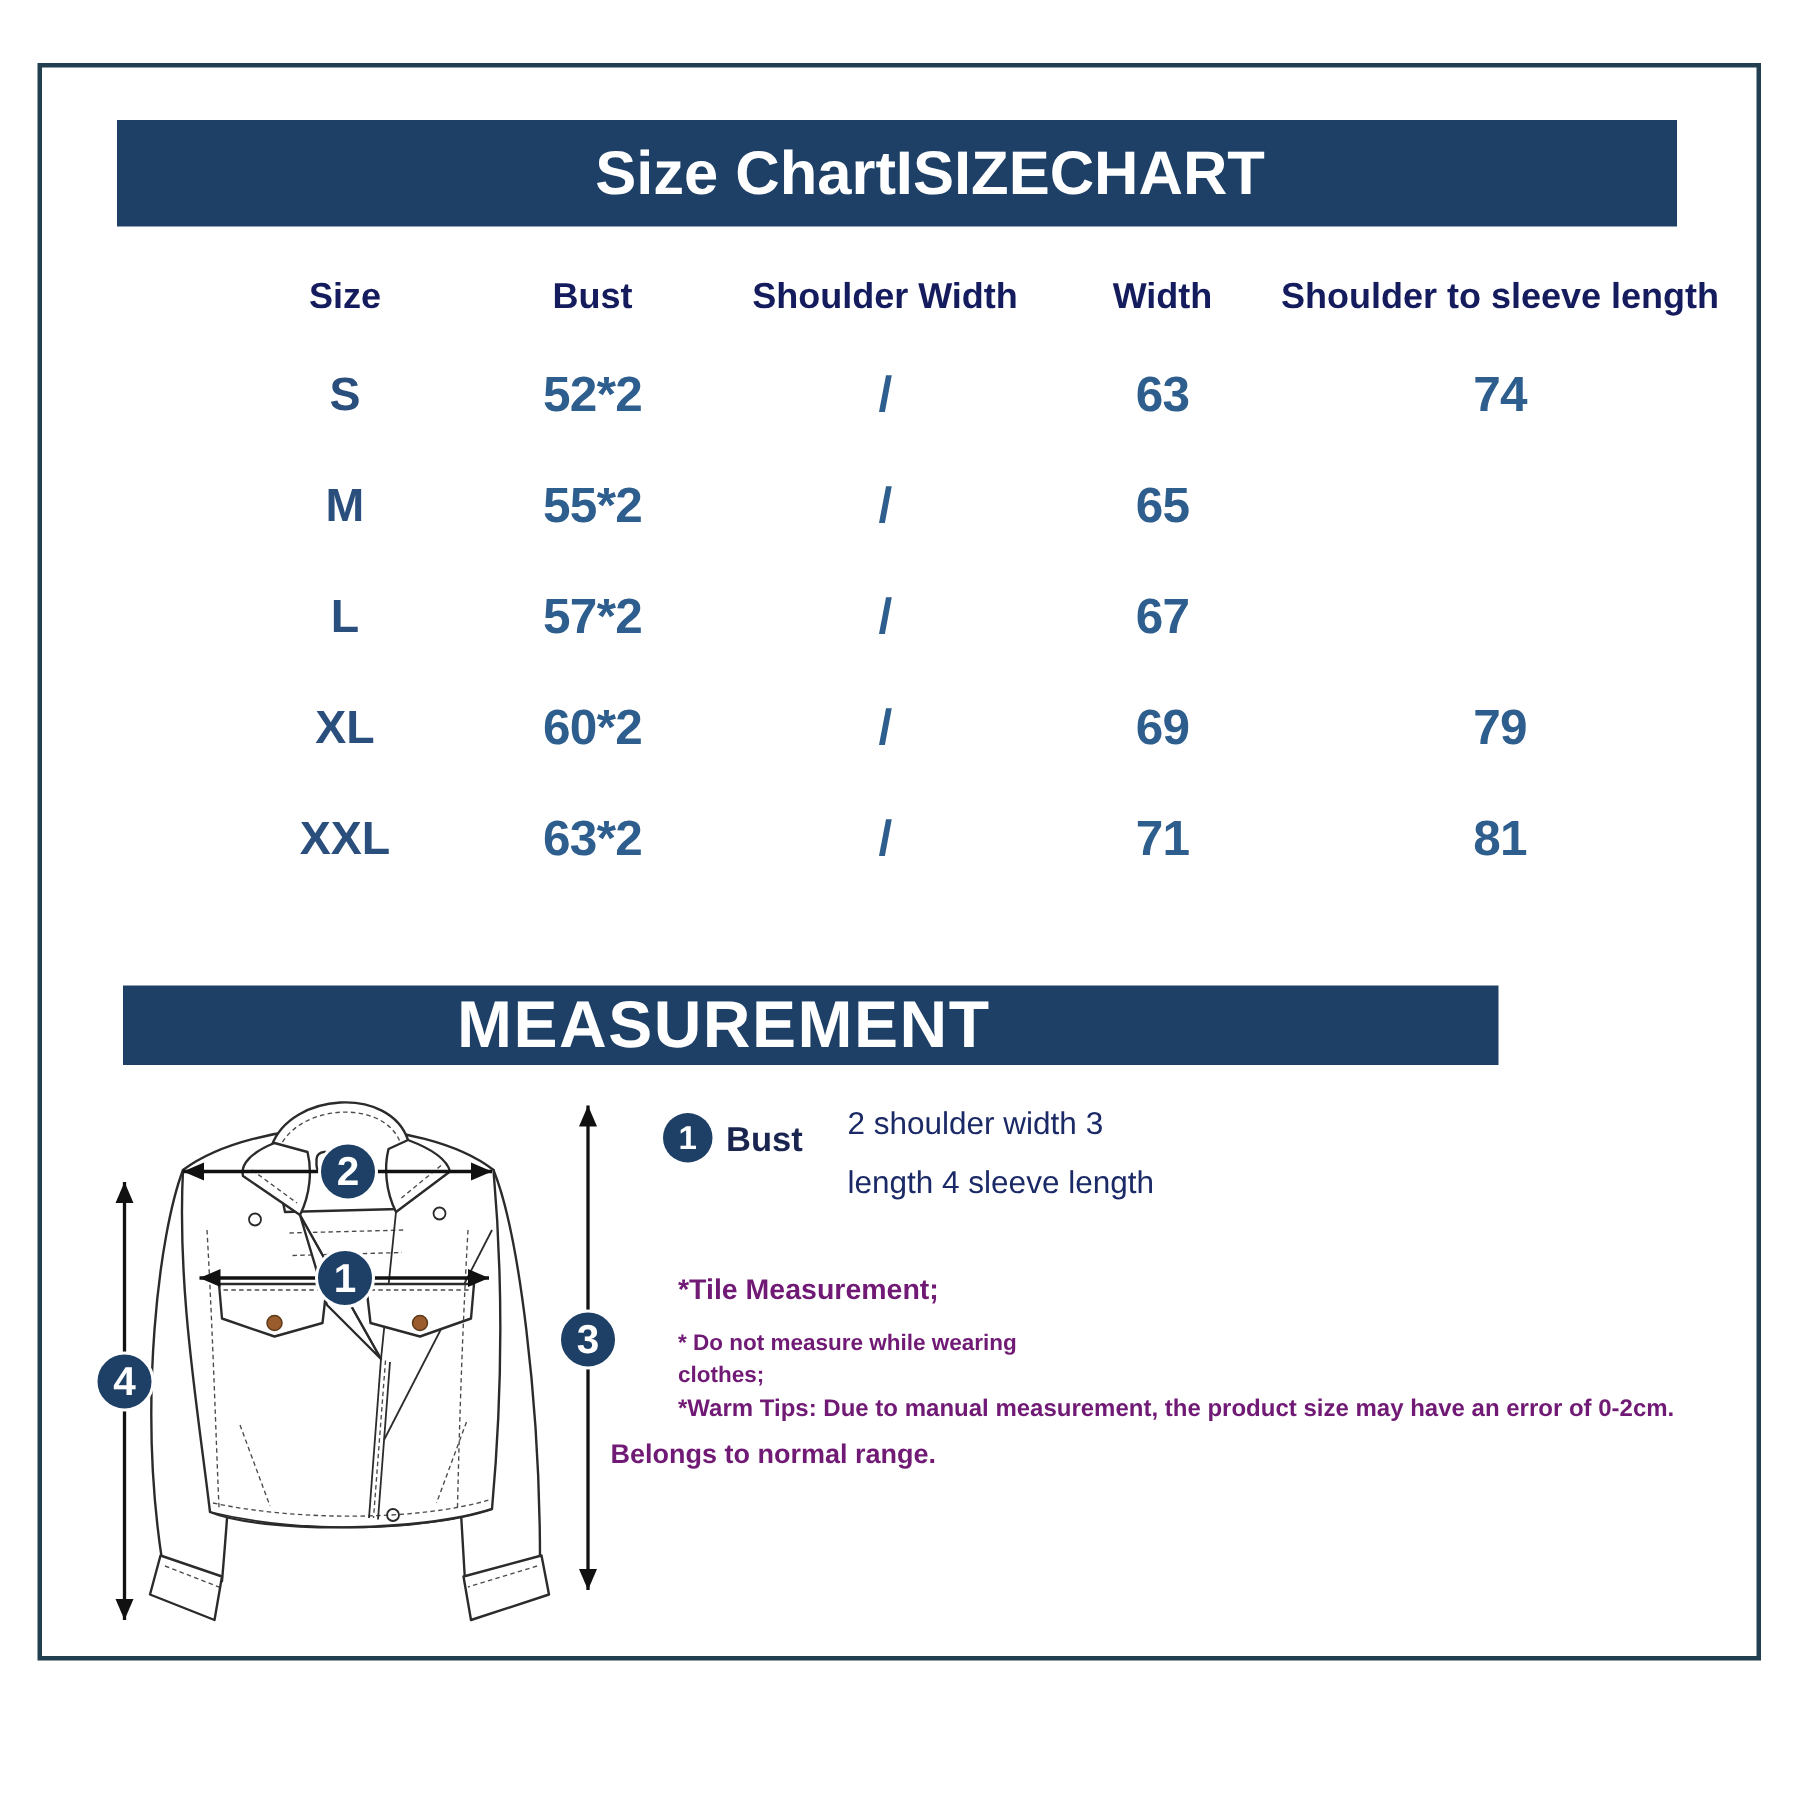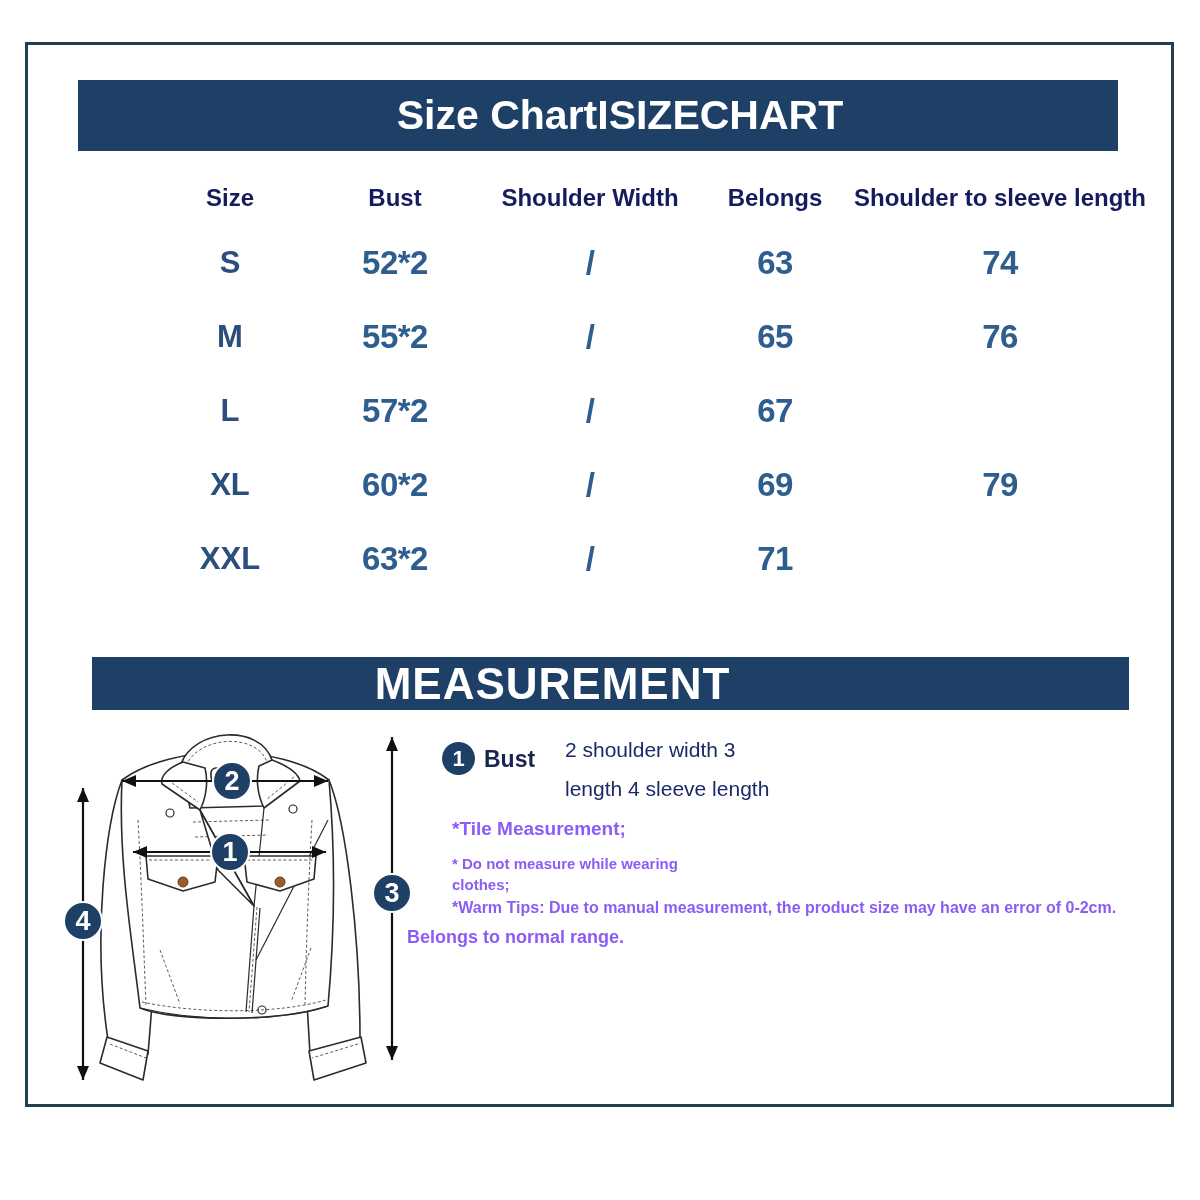--- a/index.html
+++ b/index.html
@@ -6,38 +6,38 @@
   .canvas{position:relative;width:1200px;height:1200px;background:#ffffff;overflow:hidden;
           font-family:"Liberation Sans",sans-serif;border-radius:15px;}
   
   .frame{position:absolute;left:25px;top:42px;width:1149px;height:1065px;
          border:3px solid #223e4f;box-sizing:border-box;}
   
   .bar{position:absolute;background:#1e4067;color:#ffffff;font-weight:bold;
        display:flex;align-items:center;justify-content:center;}
   .bar.title-bar{left:78px;top:80px;width:1040px;height:71px;font-size:41px;}
   .bar.title-bar .bar-text{transform:translateX(22px);}
-  .bar.measure-bar{left:92px;top:657px;width:1037px;height:53px;font-size:44px;letter-spacing:1px;}
+  .bar.measure-bar{left:82px;top:657px;width:917px;height:53px;font-size:44px;letter-spacing:1px;}
   .bar.measure-bar .bar-text{transform:translateX(-58px);}
   
   .size-table{position:absolute;left:150px;top:170px;width:1000px;}
   .trow{display:grid;grid-template-columns:16% 17% 22% 15% 30%;height:74px;}
   .trow.thead{height:56px;}
   .tcell{display:flex;align-items:center;justify-content:center;white-space:nowrap;}
   .thead .tcell{font-weight:bold;font-size:24px;color:#151c5e;}
   .size-cell{font-weight:bold;font-size:31px;color:#2b4f7d;}
   .val-cell{font-weight:bold;font-size:33px;color:#2e5e8e;letter-spacing:-0.5px;}
   
   .legend-badge{position:absolute;left:442px;top:742px;width:33px;height:33px;border-radius:50%;
                 background:#1e4067;color:#fff;font-weight:bold;font-size:22px;
                 display:flex;align-items:center;justify-content:center;}
   .legend-bust{position:absolute;left:484px;top:746px;font-weight:bold;font-size:23px;color:#19244f;}
   .legend-big{position:absolute;left:565px;top:730px;font-weight:normal;font-size:21px;
               line-height:39px;color:#1b2a66;}
-  .note{position:absolute;font-weight:bold;color:#8b5cf6;white-space:nowrap;}
+  .note{position:absolute;font-weight:bold;color:#701a75;white-space:nowrap;margin-top:32px;}
   .note.tile{left:452px;top:818px;font-size:19px;}
   .note.wear1{left:452px;top:855px;font-size:15px;}
   .note.wear2{left:452px;top:876px;font-size:15px;}
   .note.warm{left:452px;top:899px;font-size:16px;}
   .note.range{left:407px;top:927px;font-size:18px;}
   
   .diagram{position:absolute;left:48px;top:710px;width:395px;height:395px;}
   svg .outline{fill:#ffffff;stroke:#2b2b2b;stroke-width:1.6;stroke-linejoin:round;}
   svg .thin{fill:none;stroke:#2b2b2b;stroke-width:1.2;}
   svg .stitch{fill:none;stroke:#4a4a4a;stroke-width:0.9;stroke-dasharray:3 2.2;}
@@ -57,55 +57,55 @@
 
   <div class="bar title-bar">
     <span class="bar-text">Size ChartISIZECHART</span>
   </div>
 
   <div class="size-table">
     <div class="trow thead">
       <div class="tcell">Size</div>
       <div class="tcell">Bust</div>
       <div class="tcell">Shoulder Width</div>
-      <div class="tcell">Belongs</div>
+      <div class="tcell">Width</div>
       <div class="tcell">Shoulder to sleeve length</div>
     </div>
     <div class="trow">
       <div class="tcell size-cell">S</div>
       <div class="tcell val-cell">52*2</div>
       <div class="tcell val-cell">/</div>
       <div class="tcell val-cell">63</div>
       <div class="tcell val-cell">74</div>
     </div>
     <div class="trow">
       <div class="tcell size-cell">M</div>
       <div class="tcell val-cell">55*2</div>
       <div class="tcell val-cell">/</div>
       <div class="tcell val-cell">65</div>
-      <div class="tcell val-cell">76</div>
     </div>
     <div class="trow">
       <div class="tcell size-cell">L</div>
       <div class="tcell val-cell">57*2</div>
       <div class="tcell val-cell">/</div>
       <div class="tcell val-cell">67</div>
     </div>
     <div class="trow">
       <div class="tcell size-cell">XL</div>
       <div class="tcell val-cell">60*2</div>
       <div class="tcell val-cell">/</div>
       <div class="tcell val-cell">69</div>
       <div class="tcell val-cell">79</div>
     </div>
     <div class="trow">
       <div class="tcell size-cell">XXL</div>
       <div class="tcell val-cell">63*2</div>
       <div class="tcell val-cell">/</div>
       <div class="tcell val-cell">71</div>
+      <div class="tcell val-cell">81</div>
     </div>
   </div>
 
   <div class="bar measure-bar">
     <span class="bar-text">MEASUREMENT</span>
   </div>
 
   <div class="diagram">
     <svg viewBox="0 0 395 395" width="395" height="395">
 

